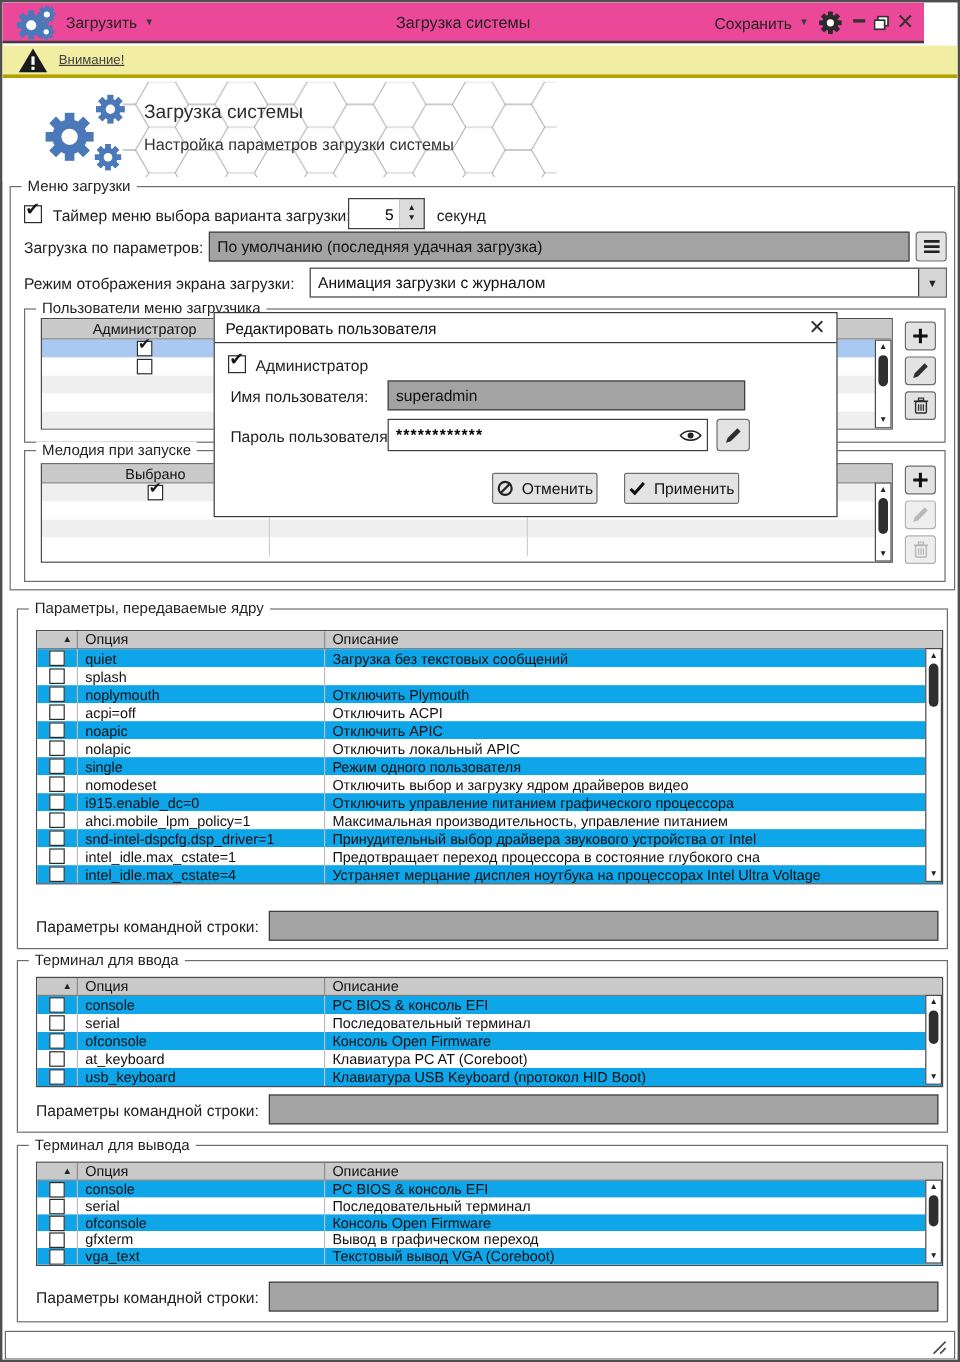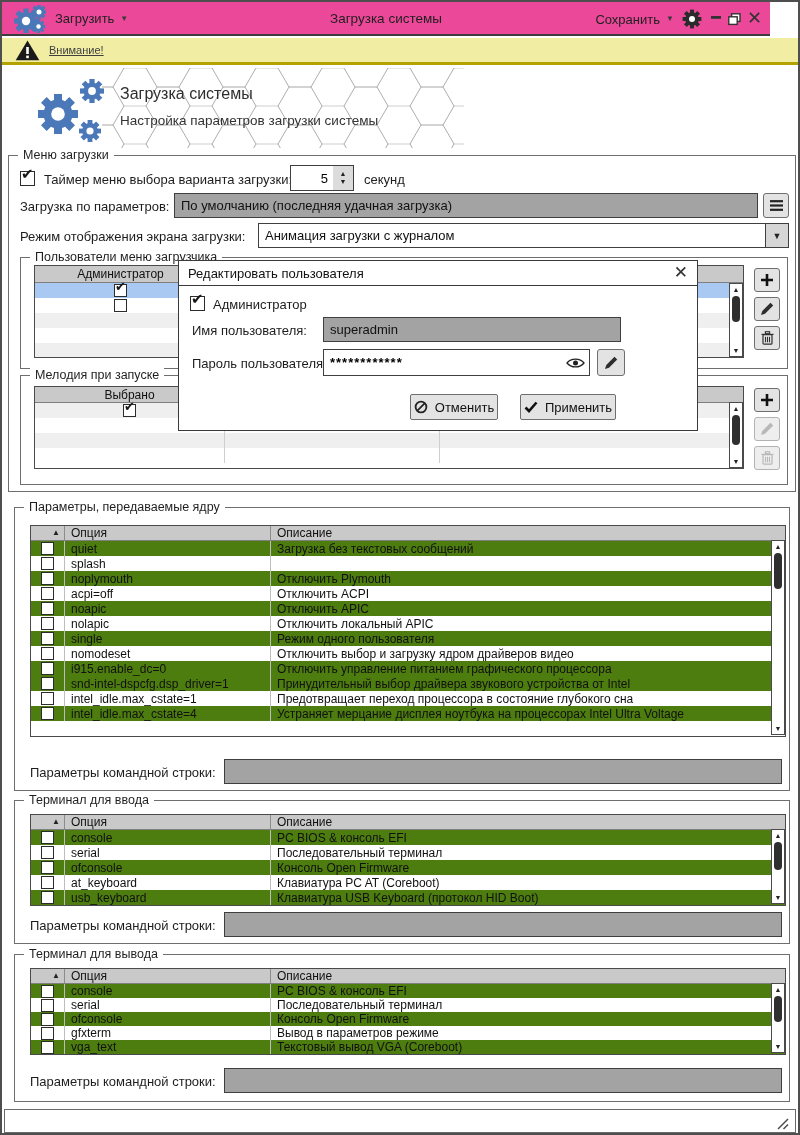--- a/index.html
+++ b/index.html
@@ -73,21 +73,21 @@
   .scol{height:100%;display:flex;align-items:center;justify-content:center;}
   .melc3text{font-size:12px;color:#222;padding-left:188px;white-space:nowrap;}
 
   
   .otable{position:absolute;border:1.2px solid #4a4a4a;background:#fff;overflow:hidden;}
   .ohead{display:flex;background:#c9c9c9;border-bottom:1px solid #7f7f7f;height:15px;font-size:12px;color:#111;}
   .oh1{width:34px;border-right:1px solid #8c8c8c;display:flex;align-items:center;justify-content:flex-end;padding-right:4px;}
   .oh2{width:206px;border-right:1px solid #8c8c8c;display:flex;align-items:center;padding-left:6px;}
   .oh3{flex:1;display:flex;align-items:center;padding-left:6px;}
   .sorticon{font-size:8px;color:#222;line-height:1;}
-  .orow{display:flex;background:#4d7c0f;}
+  .orow{display:flex;background:#0ea5e9;}
   .orow.even{background:#fff;}
   .rh15 .orow{height:15px;}
   .rh14 .orow{height:14px;}
   .oc{height:100%;display:flex;align-items:center;}
   .c1{width:34px;border-right:1px solid #bdbdbd;justify-content:center;}
   .c2{width:206px;border-right:1px solid #bdbdbd;padding-left:6px;font-size:12px;color:#111;white-space:nowrap;}
   .c3{flex:1;padding-left:6px;font-size:12px;color:#111;white-space:nowrap;overflow:hidden;}
 
   
   .vscroll{position:absolute;width:14px;background:#fff;border:1.2px solid #4a4a4a;}
@@ -464,20 +464,27 @@
           <div class="oc c2">nomodeset</div>
           <div class="oc c3">Отключить выбор и загрузку ядром драйверов видео</div>
         </div>
         <div class="orow">
           <div class="oc c1">
             <span class="cb small"></span>
           </div>
           <div class="oc c2">i915.enable_dc=0</div>
           <div class="oc c3">Отключить управление питанием графического процессора</div>
         </div>
+        <div class="orow even">
+          <div class="oc c1">
+            <span class="cb small"></span>
+          </div>
+          <div class="oc c2">ahci.mobile_lpm_policy=1</div>
+          <div class="oc c3">Максимальная производительность, управление питанием</div>
+        </div>
         <div class="orow">
           <div class="oc c1">
             <span class="cb small"></span>
           </div>
           <div class="oc c2">snd-intel-dspcfg.dsp_driver=1</div>
           <div class="oc c3">Принудительный выбор драйвера звукового устройства от Intel</div>
         </div>
         <div class="orow even">
           <div class="oc c1">
             <span class="cb small"></span>
@@ -592,21 +599,21 @@
             <span class="cb small"></span>
           </div>
           <div class="oc c2">ofconsole</div>
           <div class="oc c3">Консоль Open Firmware</div>
         </div>
         <div class="orow even">
           <div class="oc c1">
             <span class="cb small"></span>
           </div>
           <div class="oc c2">gfxterm</div>
-          <div class="oc c3">Вывод в параметров режиме</div>
+          <div class="oc c3">Вывод в графическом переход</div>
         </div>
         <div class="orow">
           <div class="oc c1">
             <span class="cb small"></span>
           </div>
           <div class="oc c2">vga_text</div>
           <div class="oc c3">Текстовый вывод VGA (Coreboot)</div>
         </div>
       </div>
   </div>

